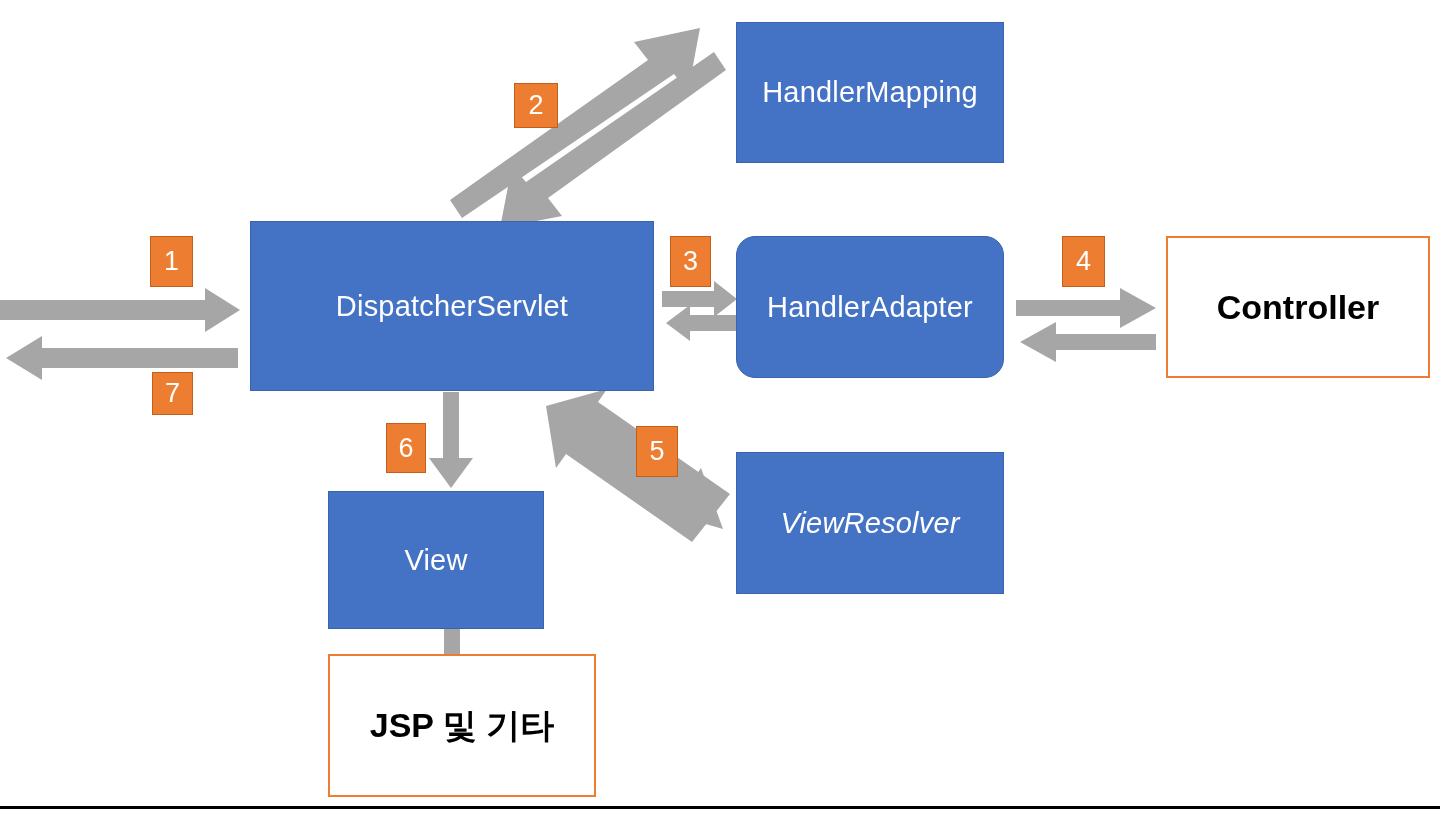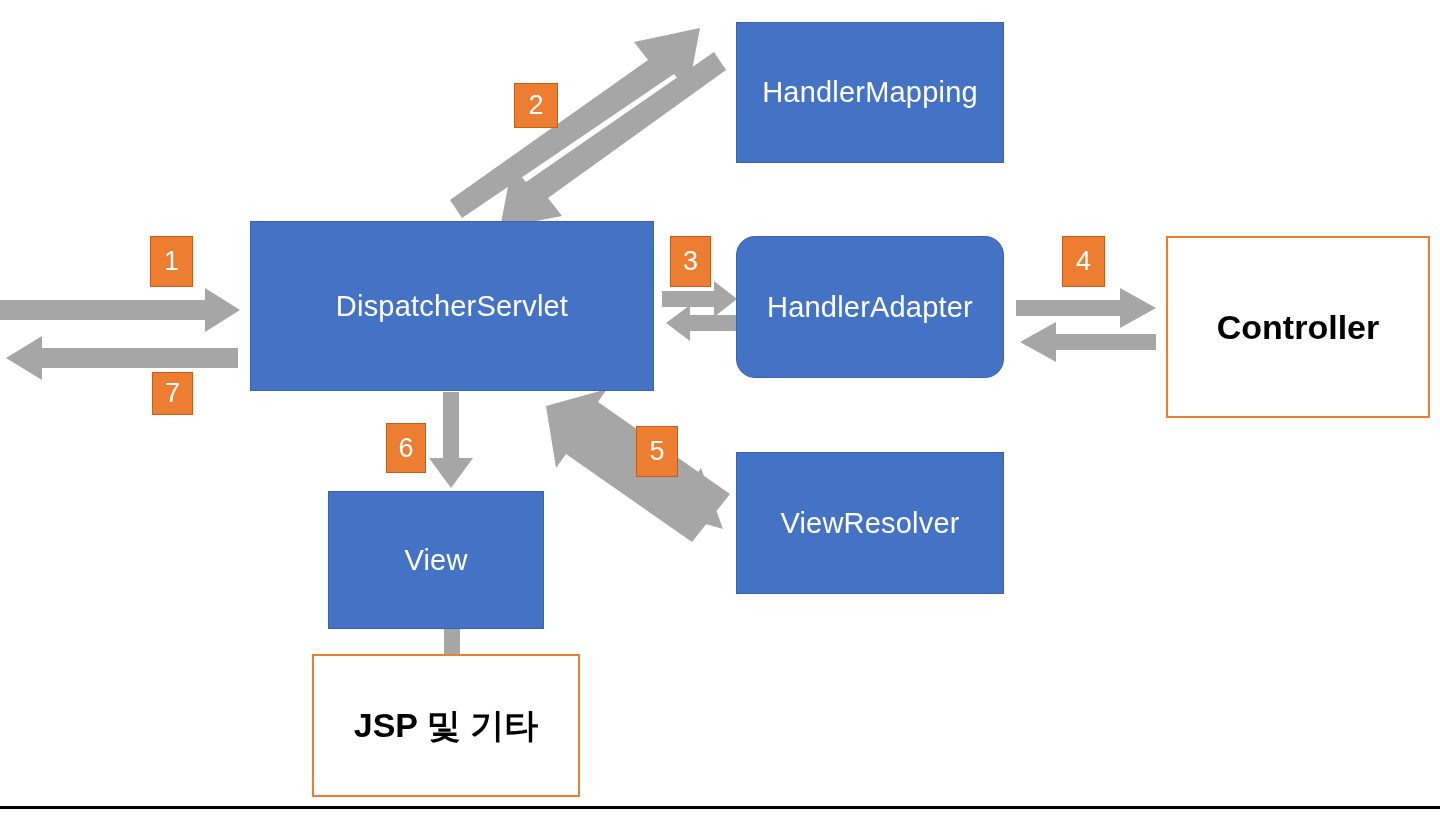--- a/index.html
+++ b/index.html
@@ -131,33 +131,33 @@
   </div>
 
   <div class="node node-blue" style="left:250px; top:221px; width:404px; height:170px; z-index:20;">
     <span>DispatcherServlet</span>
   </div>
 
   <div class="node node-blue" style="left:736px; top:236px; width:268px; height:142px; z-index:20;border-radius:19px;">
     <span>HandlerAdapter</span>
   </div>
 
-  <div class="node node-outline" style="left:1166px; top:236px; width:264px; height:182px; z-index:20;">
+  <div class="node node-outline" style="left:1166px; top:236px; width:264px; height:142px; z-index:20;">
     <span>Controller</span>
   </div>
 
-  <div class="node node-blue" style="left:736px; top:452px; width:268px; height:142px; z-index:20;">
+  <div class="node node-blue" style="left:736px; top:452px; width:268px; height:142px; z-index:20;font-style:italic;">
     <span>ViewResolver</span>
   </div>
 
   <div class="node node-blue" style="left:328px; top:491px; width:216px; height:138px; z-index:20;">
     <span>View</span>
   </div>
 
-  <div class="node node-outline" style="left:312px; top:654px; width:268px; height:143px; z-index:15;">
+  <div class="node node-outline" style="left:328px; top:654px; width:268px; height:143px; z-index:15;">
     <span>JSP 및 기타</span>
   </div>
 
   <div class="badge" style="left:150px; top:236px; width:43px; height:51px;">
     <span>1</span>
   </div>
 
   <div class="badge" style="left:514px; top:83px; width:44px; height:45px;">
     <span>2</span>
   </div>

